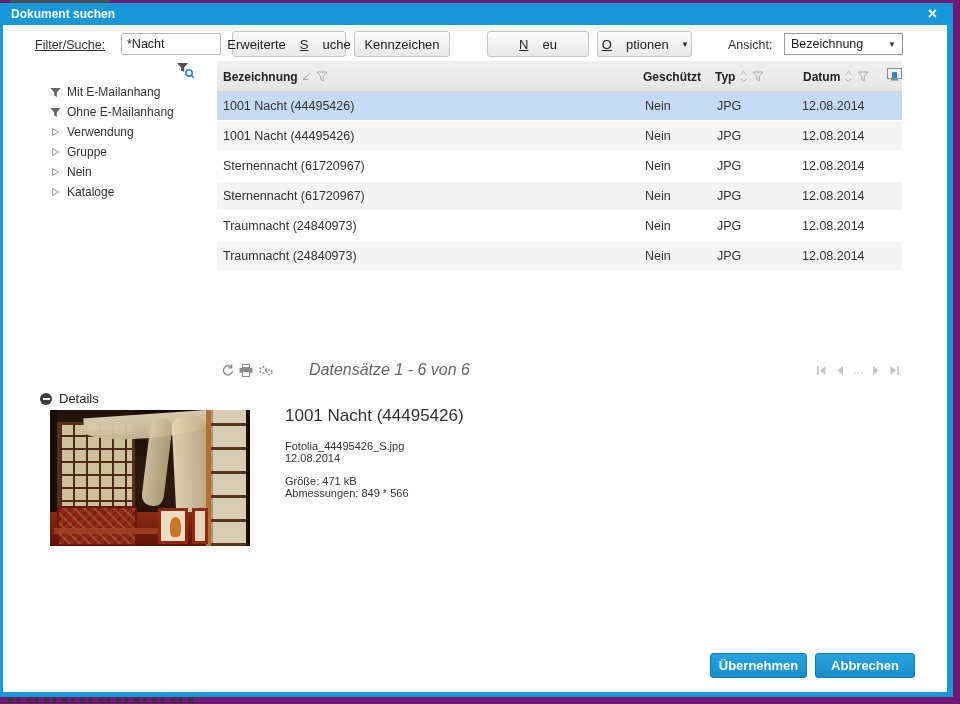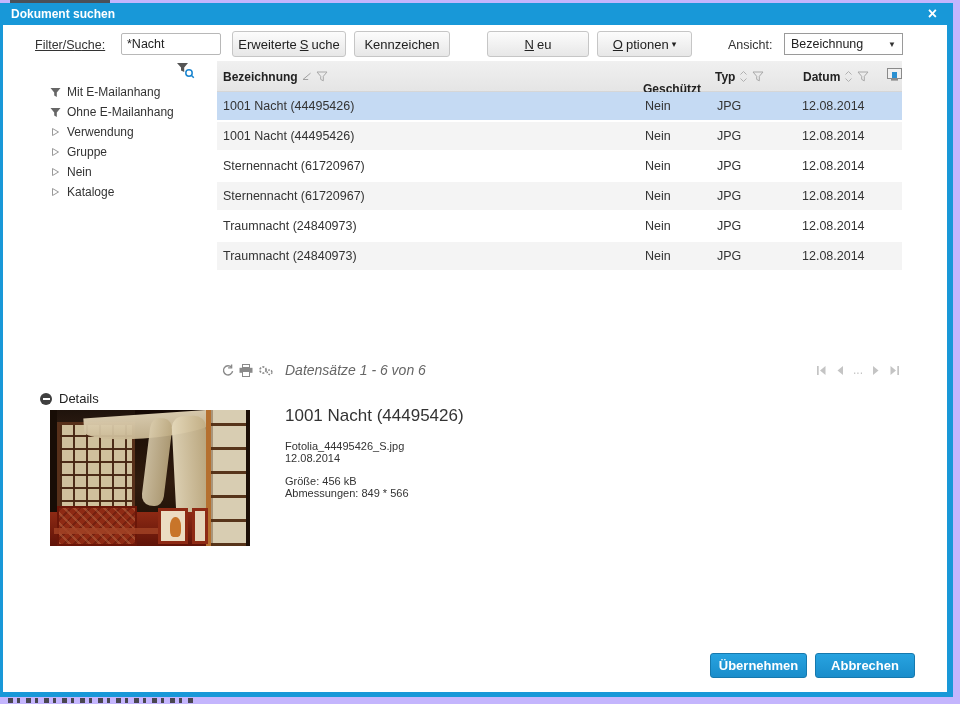--- a/index.html
+++ b/index.html
@@ -1,61 +1,61 @@
 <!DOCTYPE html>
 <html style="--accent: #1898d8; --sel: #c5daf3;"><head>
 <meta charset="utf-8">
 <style>
   :root{ --accent:#1898d8; --sel:#c5daf3; }
   *{margin:0;padding:0;box-sizing:border-box;}
   body{font-family:"Liberation Sans", sans-serif; background:#fff;}
-  .screen{position:relative;width:960px;height:704px;overflow:hidden;background:#c4b5fd;}
+  .screen{position:relative;width:960px;height:704px;overflow:hidden;background:#701a75;}
   .bg-frag-top{position:absolute;left:10px;top:0;width:100px;height:3px;background:#4a5058;}
   .bg-frag-bottom{position:absolute;left:8px;top:698px;width:185px;height:5px;opacity:.85;
     background:repeating-linear-gradient(90deg,#333 0 5px,transparent 5px 9px,#333 9px 12px,transparent 12px 18px);}
   .dialog{position:absolute;left:0;top:3px;width:953px;height:694px;background:#fff;
     border-left:3px solid var(--accent);border-right:6px solid var(--accent);border-bottom:5px solid var(--accent);}
   .titlebar{position:absolute;left:0;top:0;right:0;height:22px;background:var(--accent);color:#fff;}
   .titlebar .title{position:absolute;left:8px;top:0;line-height:22px;font-size:12px;font-weight:bold;}
   .titlebar .close{position:absolute;right:10px;top:0;line-height:22px;font-size:16px;font-weight:bold;cursor:pointer;}
   .dlg-body{position:absolute;left:0;top:22px;right:0;bottom:0;background:#fff;}
 
   .lbl{position:absolute;font-size:12.5px;color:#333;line-height:22px;}
   .accel{text-decoration:underline;}
   .tinput{position:absolute;left:118px;top:8px;width:100px;height:22px;border:1px solid #b8b8b8;border-radius:2px;
     padding:0 5px;font-size:12.5px;color:#222;font-family:"Liberation Sans", sans-serif;}
   .btn{position:absolute;height:26px;border:1px solid #c6c6c6;border-radius:3px;
     background:linear-gradient(#fcfcfc,#e7e7e7);font-size:13px;color:#222;
-    display:flex;align-items:center;justify-content:center;gap:3px;cursor:pointer;}
+    display:flex;align-items:center;justify-content:center;gap:14px;cursor:pointer;}
   .select{position:absolute;left:781px;top:8px;width:119px;height:22px;border:1px solid #9a9a9a;background:#fff;
     display:flex;align-items:center;justify-content:space-between;padding:0 6px;font-size:12.5px;color:#222;cursor:pointer;}
   .select .arr{font-size:8px;color:#333;}
 
   .fs-icon{position:absolute;left:173px;top:37px;}
   .tree{position:absolute;left:46px;top:57px;width:165px;}
   .tree-item{display:flex;align-items:center;gap:6px;height:20px;font-size:12px;color:#333;cursor:pointer;}
   .tree-item .ic{width:12px;display:flex;justify-content:center;}
 
   .table{position:absolute;left:214px;top:36px;width:685px;}
   .thead{position:relative;height:31px;background:linear-gradient(#f0f0f0,#e5e5e5);border-bottom:1px solid #d6d6d6;
     font-size:12px;font-weight:bold;color:#222;}
   .hgrp{position:absolute;top:0;height:31px;display:flex;align-items:center;gap:4px;cursor:pointer;}
   .rows{position:relative;}
   .trow{position:relative;height:30px;font-size:12.5px;color:#333;border-bottom:2px solid #fff;cursor:pointer;}
   .trow.sel{background:var(--sel);}
   .trow.alt{background:#f4f4f4;}
   .trow.plain{background:#fff;}
   .trow span{position:absolute;top:0;line-height:28px;}
   .c-name{left:6px;} .c-prot{left:428px;} .c-type{left:500px;} .c-date{left:585px;}
-  .h-name{left:6px;} .h-prot{left:426px;margin-top:12px;} .h-typ{left:498px;} .h-datum{left:586px;}
+  .h-name{left:6px;} .h-prot{left:426px;} .h-typ{left:498px;} .h-datum{left:586px;}
   .colchooser{position:absolute;left:670px;top:7px;cursor:pointer;}
 
   .tfoot{position:absolute;left:214px;top:336px;width:685px;height:20px;}
   .tfoot .ico{position:absolute;top:2px;cursor:pointer;}
-  .records{position:absolute;left:68px;top:1px;font-size:14px;font-style:italic;color:#666;line-height:16px;}
+  .records{position:absolute;left:92px;top:1px;font-size:16px;font-style:italic;color:#666;line-height:16px;}
   .pager{position:absolute;right:2px;top:2px;display:flex;align-items:center;gap:9px;color:#c4c4c4;font-size:12px;}
   .pager span{cursor:default;display:flex;align-items:center;}
 
   .det-toggle{position:absolute;left:37px;top:368px;width:12px;height:12px;border-radius:50%;background:#3f3f3f;cursor:pointer;}
   .det-toggle::after{content:"";position:absolute;left:2.5px;top:5px;width:7px;height:2px;background:#fff;}
   .det-label{position:absolute;left:56px;top:366px;font-size:13px;color:#222;line-height:15px;}
 
   .thumb{position:absolute;left:47px;top:385px;width:200px;height:136px;overflow:hidden;background:#2e1c12;}
   .ph{position:absolute;}
   .ph-base{inset:0;background:linear-gradient(180deg,#1f130c 0%,#3a2517 30%,#4f361f 60%,#2a180e 100%);}
@@ -340,20 +340,20 @@
         <div class="ph ph-shelf"></div>
         <div class="ph ph-panel1">
             <div class="ph ph-fig"></div>
           </div>
         <div class="ph ph-panel2"></div>
       </div>
 
       <div class="det-title">1001 Nacht (44495426)</div>
       <div class="det-meta m1">Fotolia_44495426_S.jpg</div>
       <div class="det-meta m2">12.08.2014</div>
-      <div class="det-meta m3">Größe: 456 kB</div>
+      <div class="det-meta m3">Größe: 471 kB</div>
       <div class="det-meta m4">Abmessungen: 849 * 566</div>
 
       <div class="btn-blue" style="left:707px;top:628px;width:97px;">Übernehmen</div>
       <div class="btn-blue" style="left:812px;top:628px;width:100px;">Abbrechen</div>
     </div>
   </div>
 </div>
 
 </body></html>

